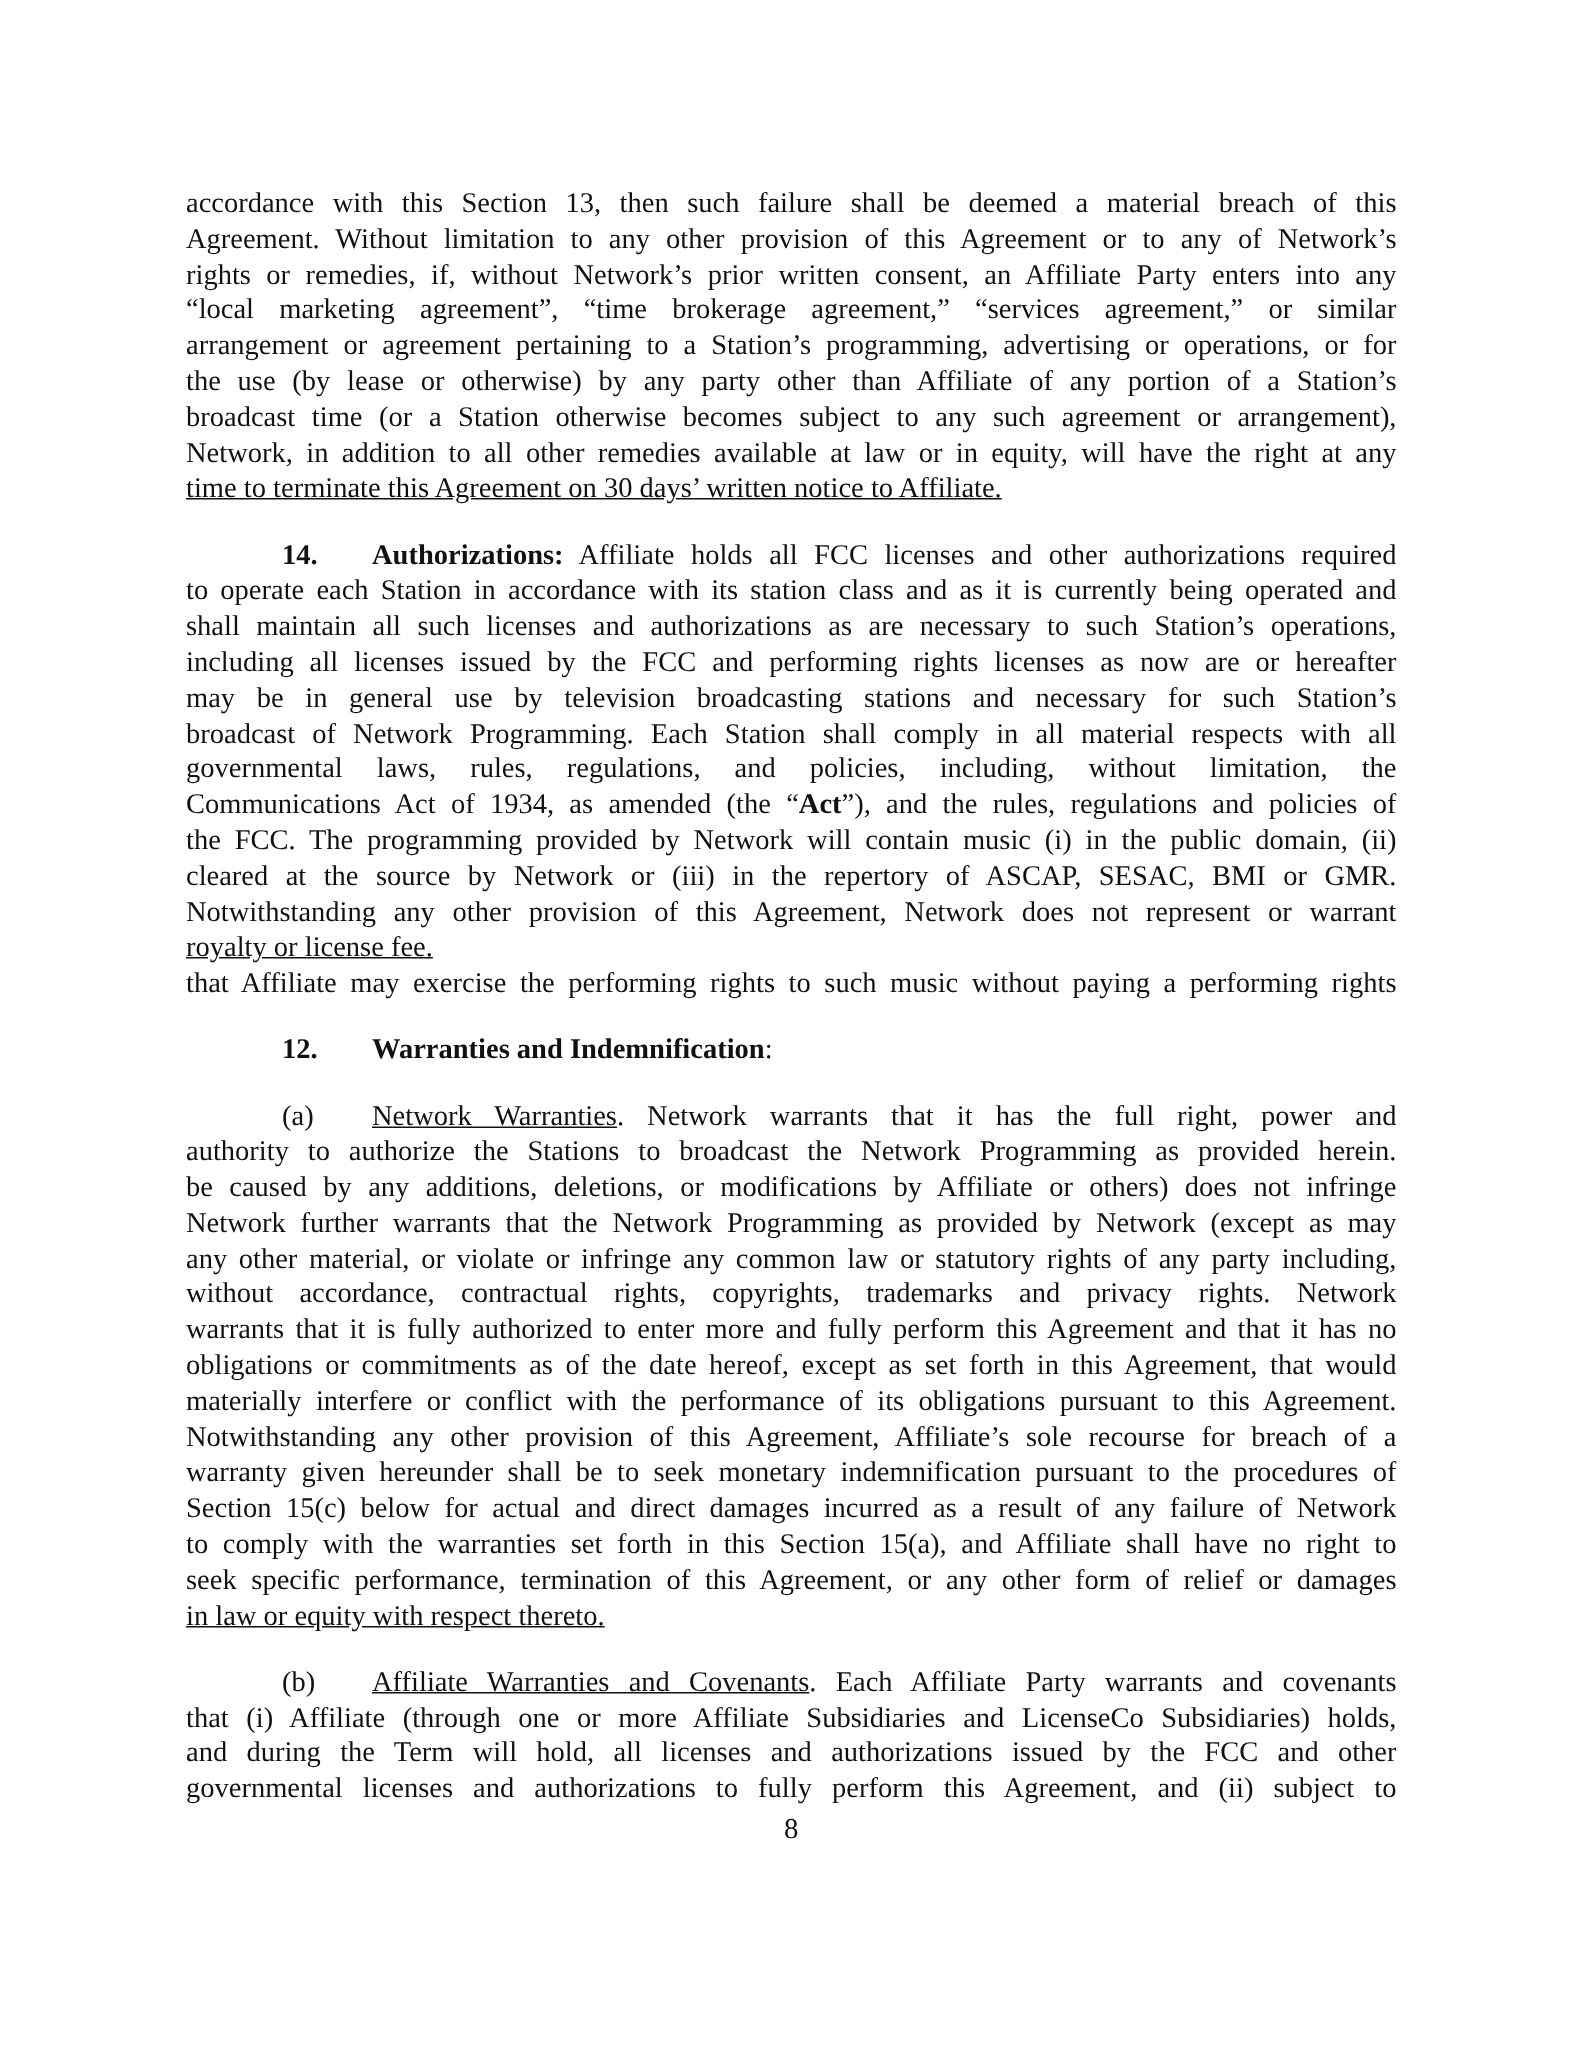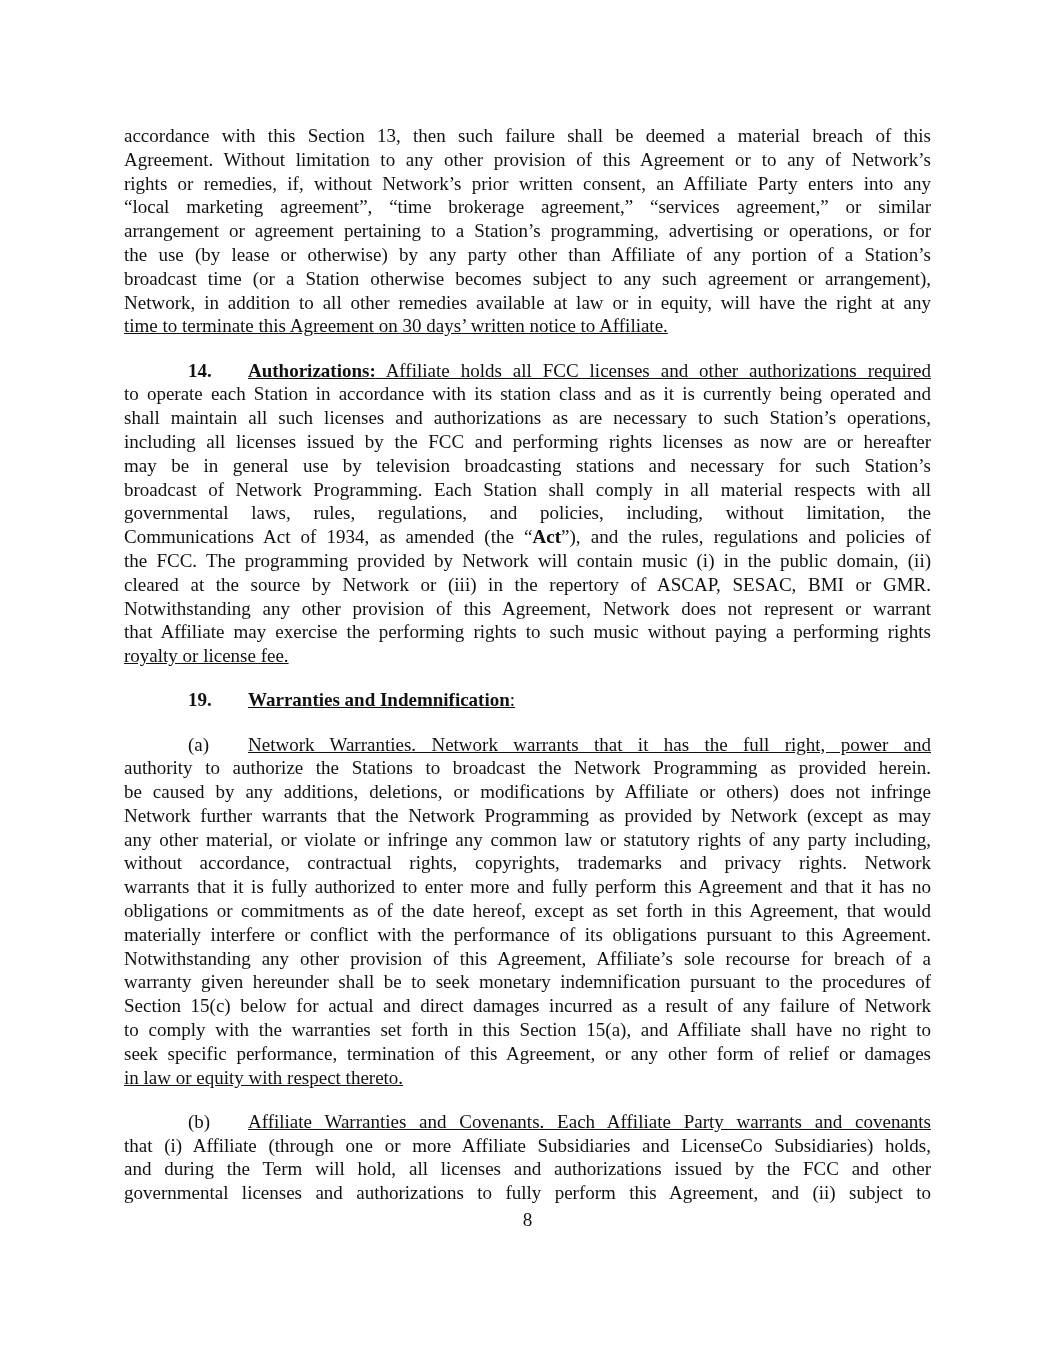--- a/index.html
+++ b/index.html
@@ -9,21 +9,21 @@
       color: #111111;
     }
     .page { position: absolute; left: 124px; top: 124px; width: 807px; }
     .line {
       font-size: 19px; line-height: 23.8px; height: 23.8px;
       white-space: nowrap; text-align: justify; text-align-last: justify;
       overflow: hidden;
     }
     .line.last { text-align-last: left; text-decoration: underline; }
     .gap { height: 20.4px; }
-    .indent { padding-left: 64px; text-decoration: underline; }
+    .indent { padding-left: 64px; }
     .num { display: inline-block; width: 60px; font-weight: bold; }
     .lbl { display: inline-block; width: 60px; }
     b { font-weight: bold; }
     u { text-decoration: underline; margin-top: 22px; }
     .heading-line { text-align: left; text-align-last: left; }
     .page-number {
       position: absolute; left: 0; width: 1055px; top: 1208px;
       text-align: center; font-size: 19.2px; line-height: 24px;
     }
   </style>
@@ -51,27 +51,27 @@
     <div class="line">to operate each Station in accordance with its station class and as it is currently being operated and</div>
     <div class="line">shall maintain all such licenses and authorizations as are necessary to such Station’s operations,</div>
     <div class="line">including all licenses issued by the FCC and performing rights licenses as now are or hereafter</div>
     <div class="line">may be in general use by television broadcasting stations and necessary for such Station’s</div>
     <div class="line">broadcast of Network Programming.  Each Station shall comply in all material respects with all</div>
     <div class="line">governmental laws, rules, regulations, and policies, including, without limitation, the</div>
     <div class="line"><span>Communications Act of 1934, as amended (the “</span><b>Act</b><span>”), and the rules, regulations and policies of</span></div>
     <div class="line">the FCC.  The programming provided by Network will contain music (i) in the public domain, (ii)</div>
     <div class="line">cleared at the source by Network or (iii) in the repertory of ASCAP, SESAC, BMI or GMR.</div>
     <div class="line">Notwithstanding any other provision of this Agreement, Network does not represent or warrant</div>
+    <div class="line last">royalty or license fee.</div>
     <div class="line">that Affiliate may exercise the performing rights to such music without paying a performing rights</div>
-    <div class="line last">royalty or license fee.</div>
   </div>
 
   <div class="gap"></div>
 
-  <div class="line indent heading-line"><span class="num">19.</span><b>Warranties and Indemnification</b><span>:</span></div>
+  <div class="line indent heading-line"><span class="num">12.</span><b>Warranties and Indemnification</b><span>:</span></div>
 
   <div class="gap"></div>
 
   <div>
     <div class="line indent"><span class="lbl">(a)</span><u>Network Warranties</u><span>.  Network warrants that it has the full right, power and</span></div>
     <div class="line">authority to authorize the Stations to broadcast the Network Programming as provided herein.</div>
     <div class="line">be caused by any additions, deletions, or modifications by Affiliate or others) does not infringe</div>
     <div class="line">Network further warrants that the Network Programming as provided by Network (except as may</div>
     <div class="line">any other material, or violate or infringe any common law or statutory rights of any party including,</div>
     <div class="line">without accordance, contractual rights, copyrights, trademarks and privacy rights.  Network</div>

